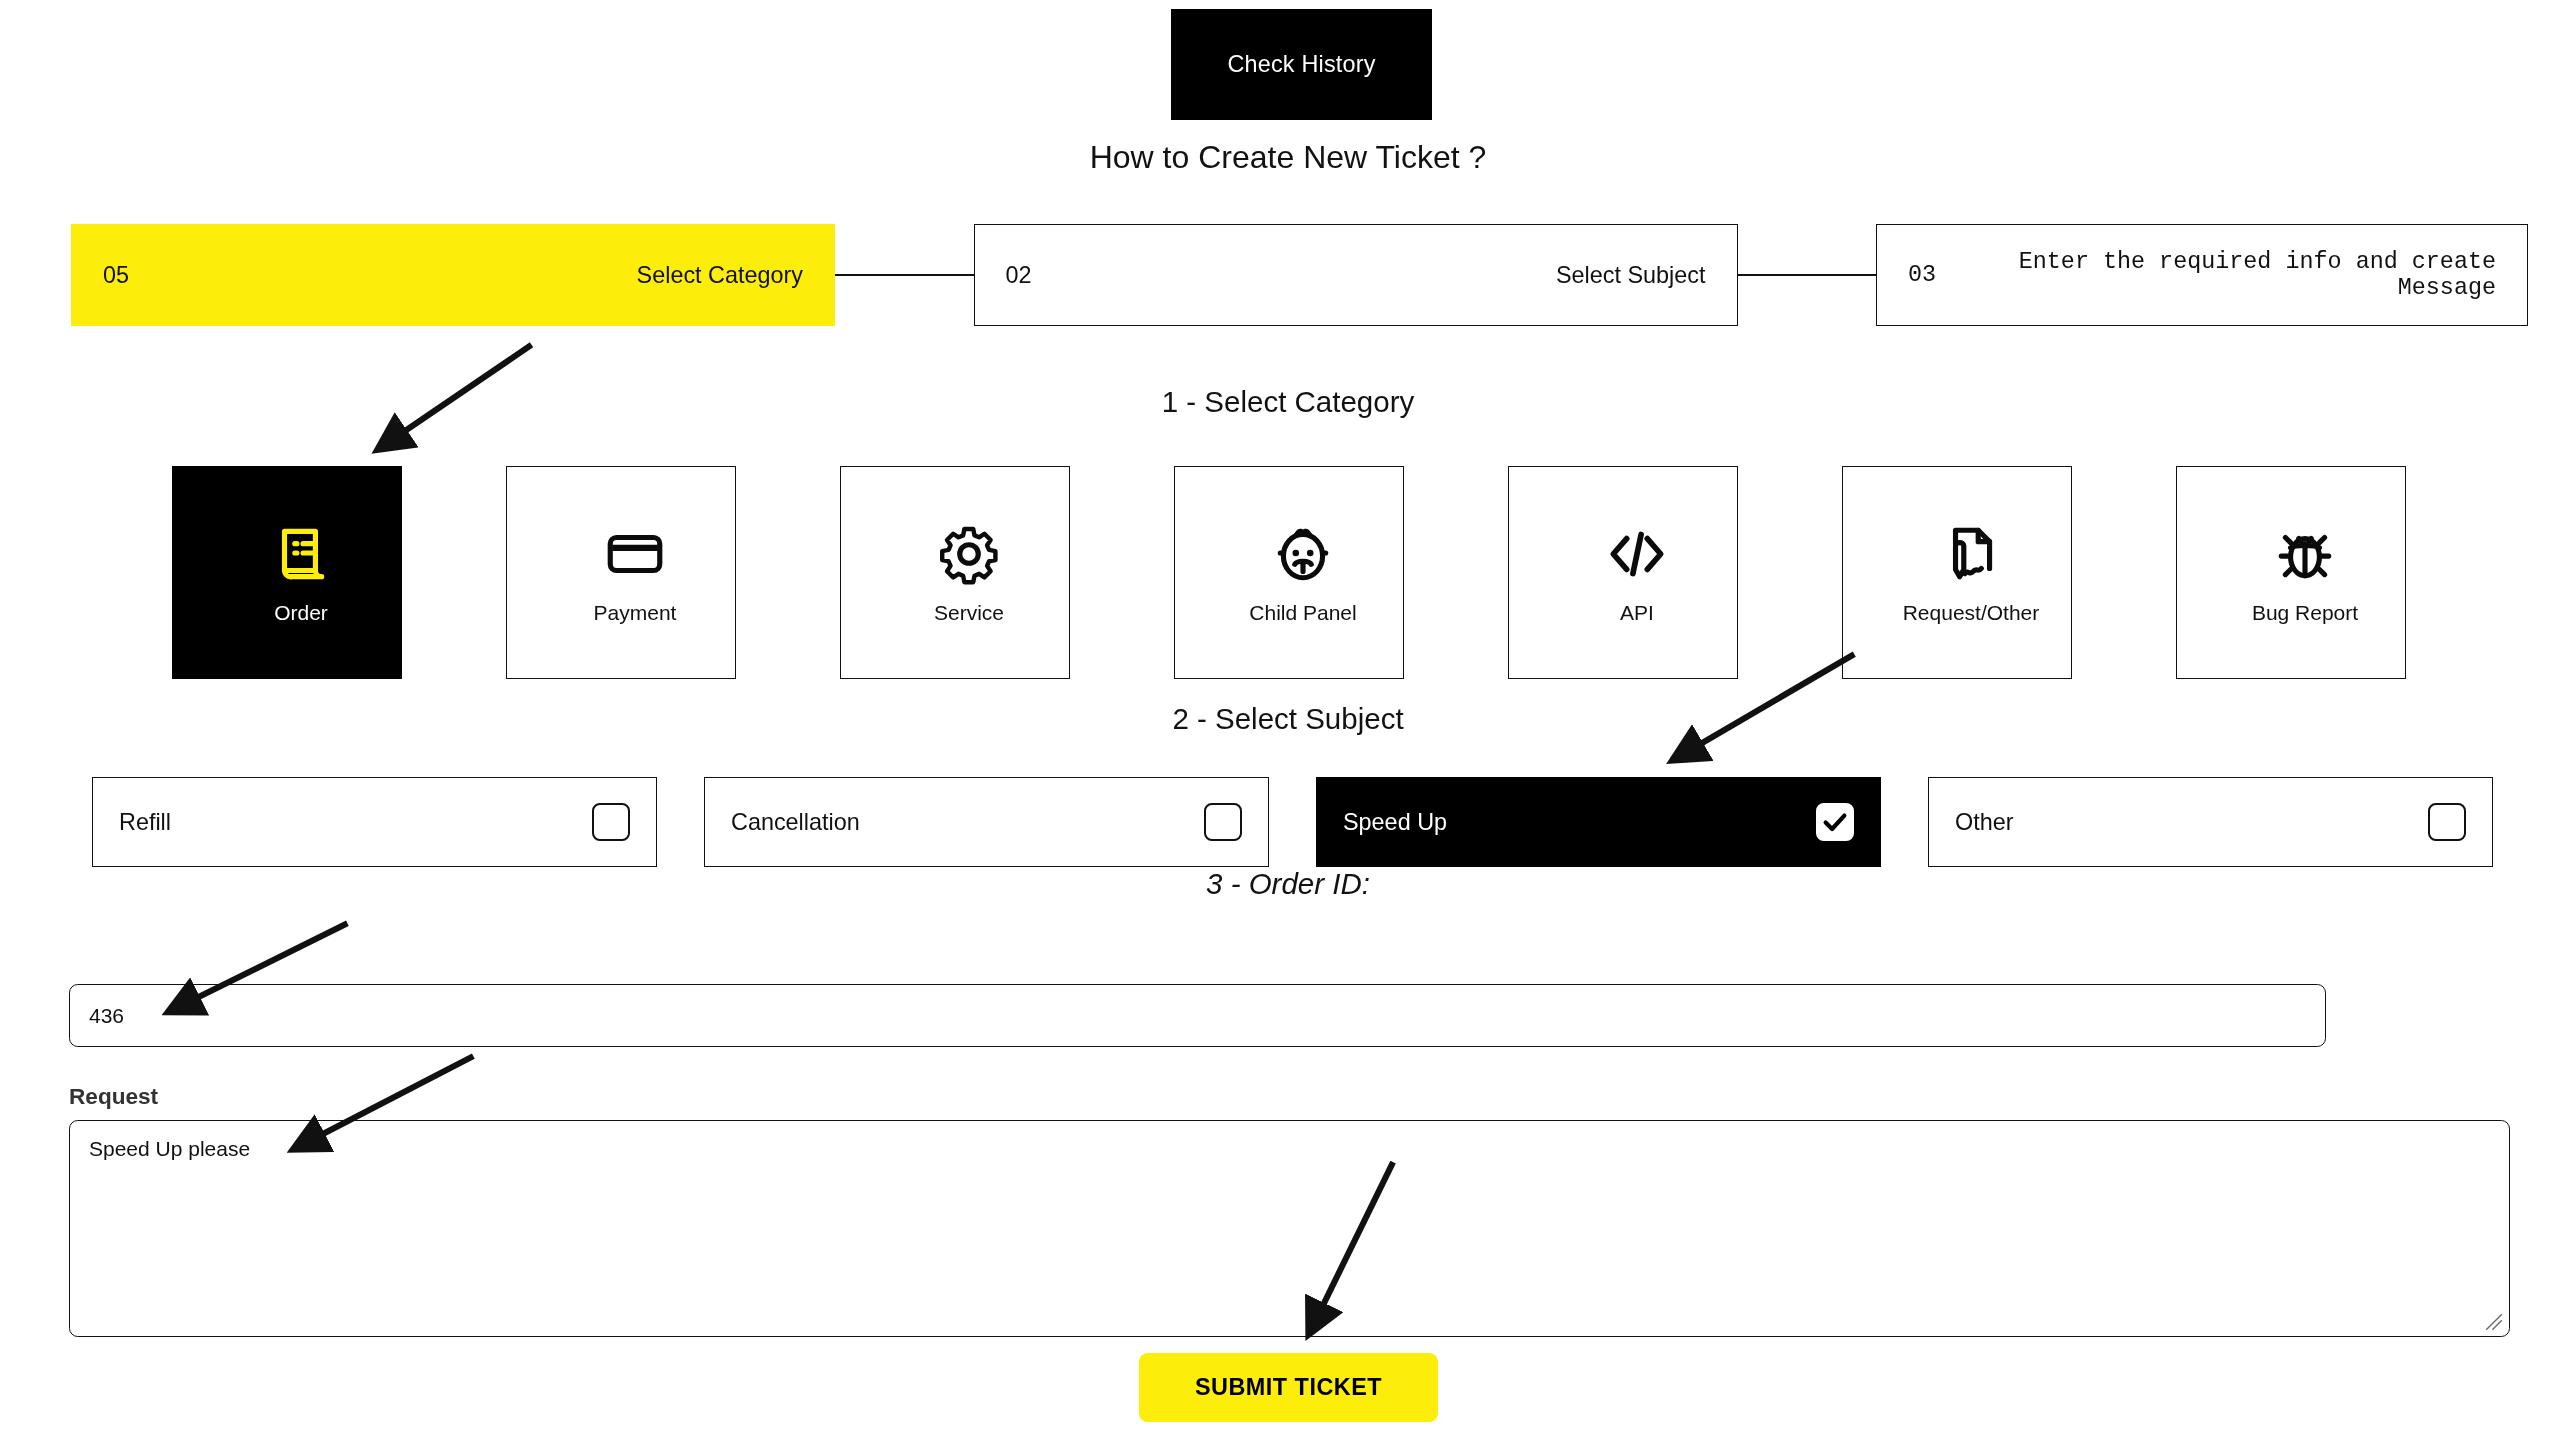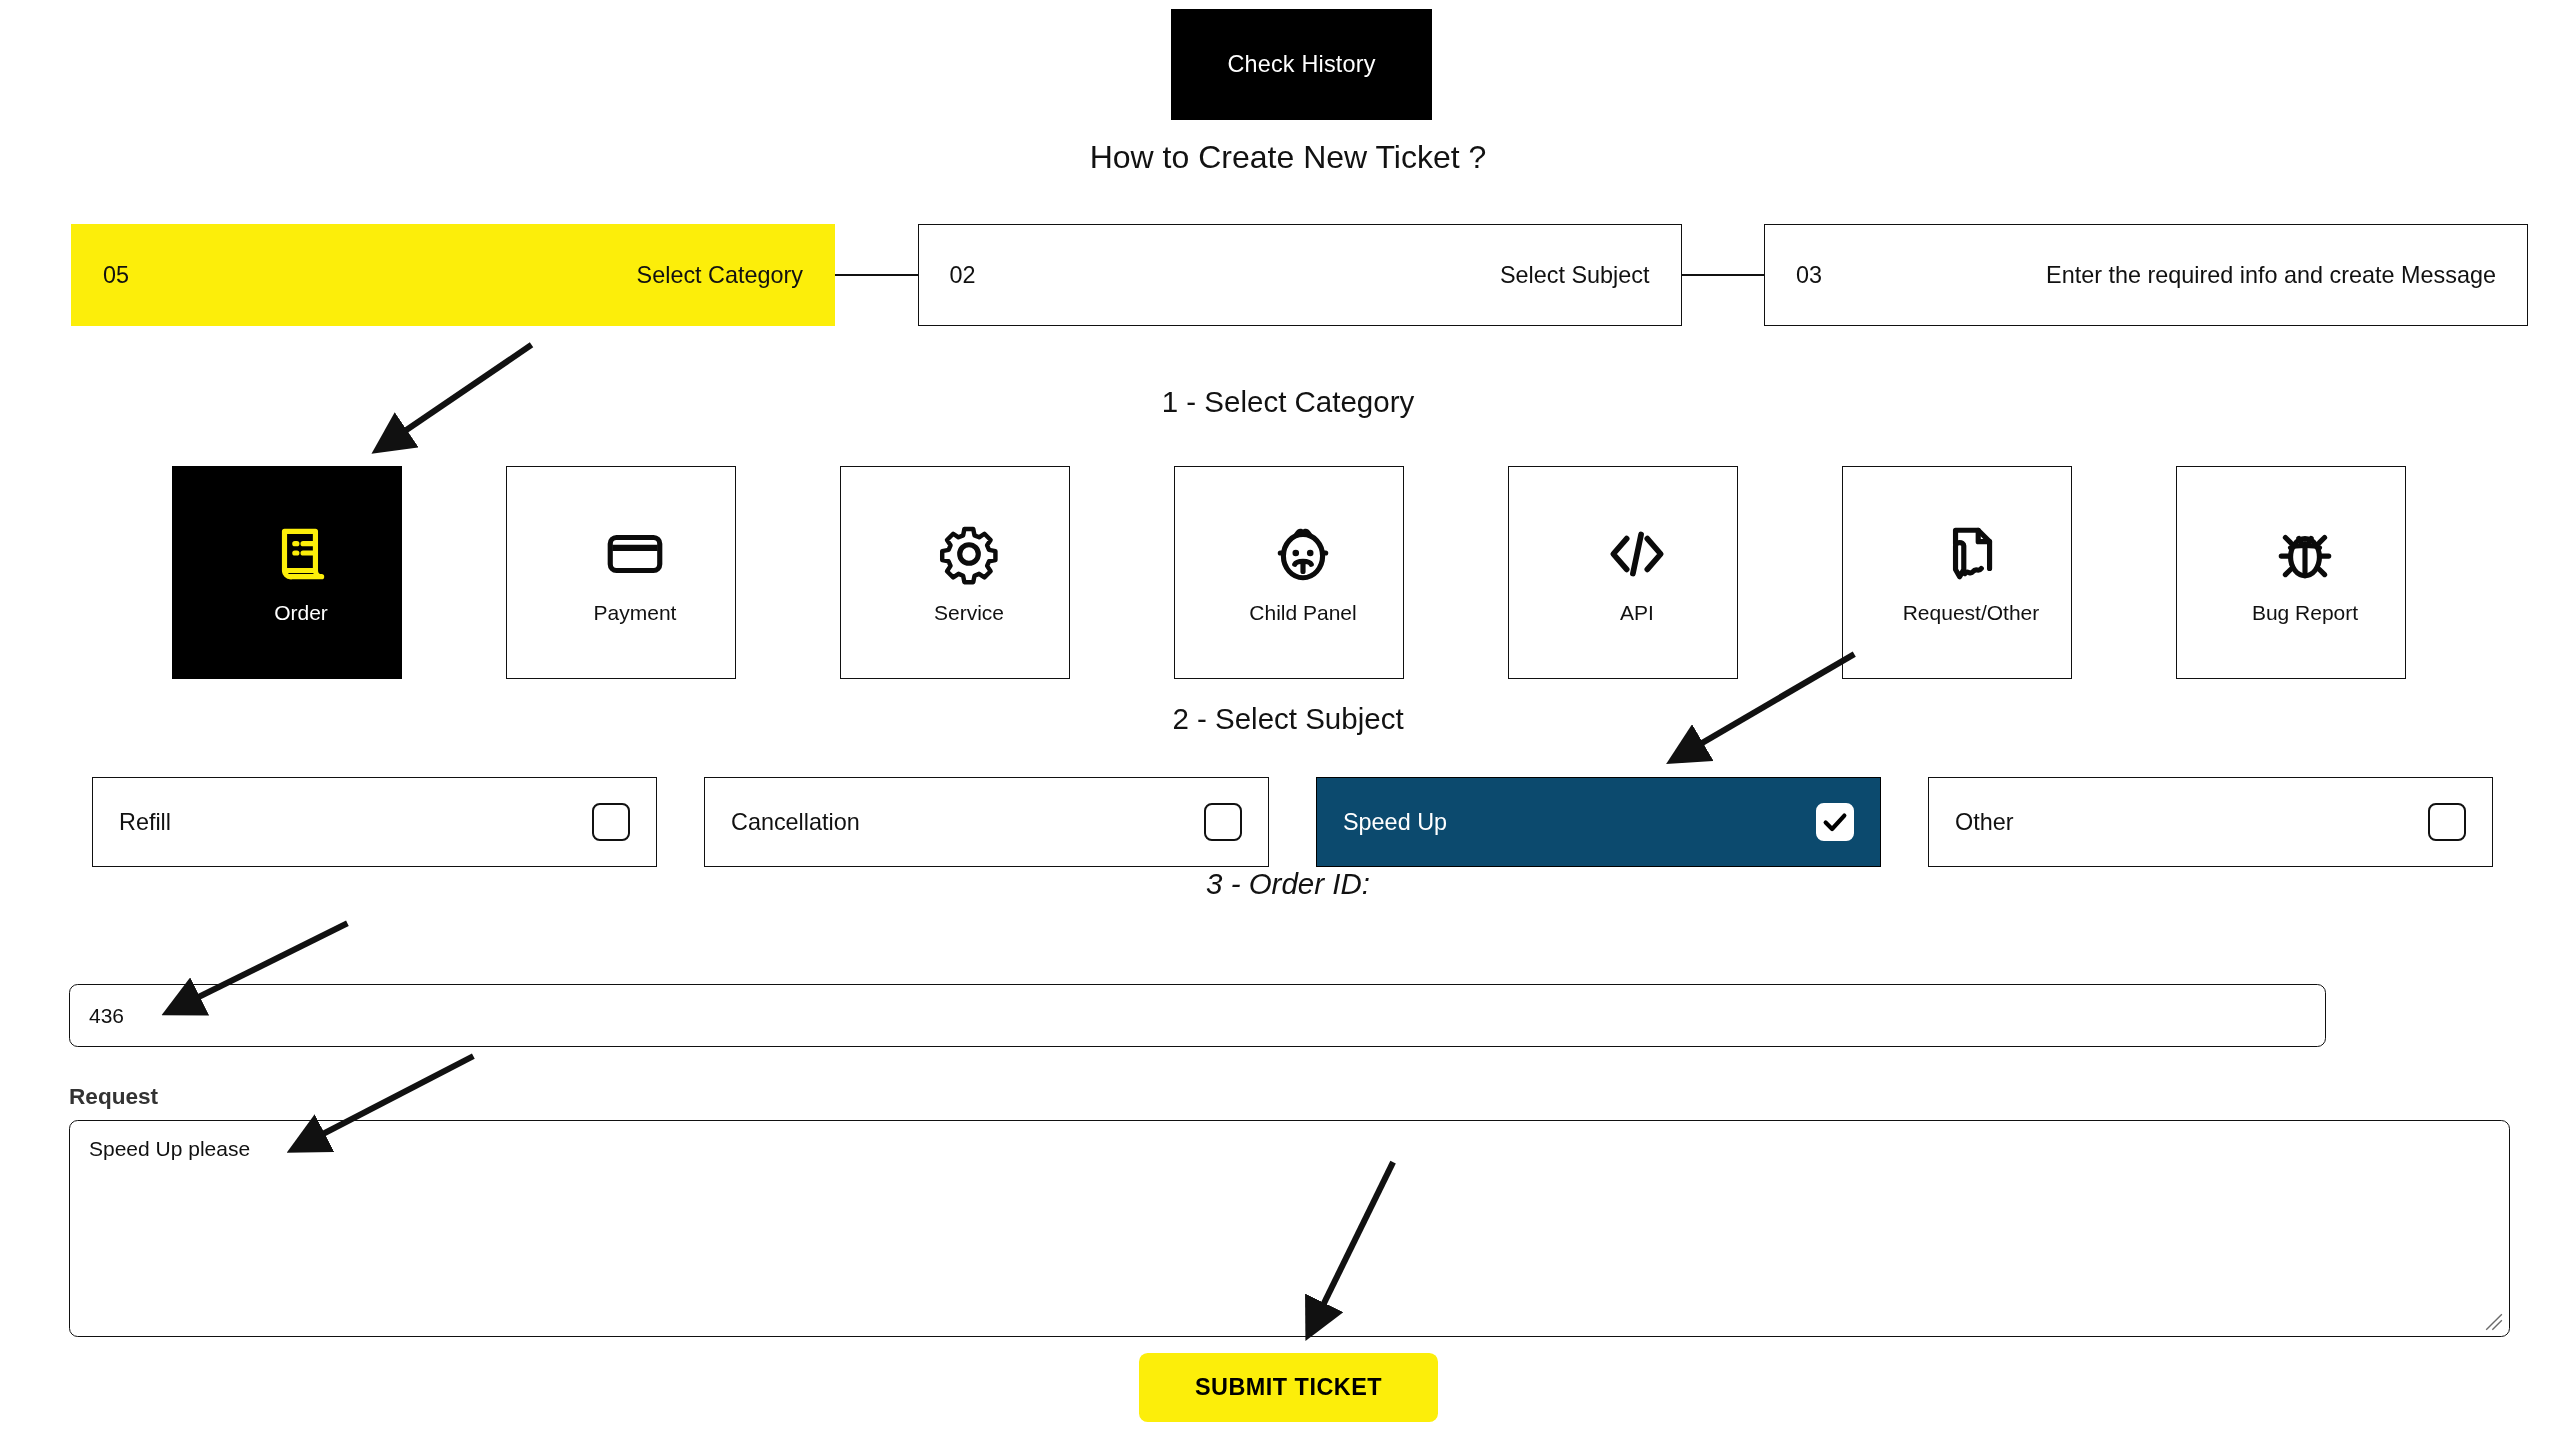--- a/index.html
+++ b/index.html
@@ -36,21 +36,21 @@
   .step {
     height: 102px; display: flex; align-items: center;
     padding: 0 31px; font-size: 23.4px; color: #111;
   }
   .step .num { flex: 0 0 auto; }
   .step .lbl { flex: 1 1 auto; text-align: right; }
   .step.active { background: #FCEE0A; border: 1.7px solid #FCEE0A; }
   .step.idle { background: #fff; border: 1.7px solid #111; }
   .step-1 { width: 764px; }
   .step-2 { width: 764px; }
-  .step-3 { width: 764px; }
+  .step-3 { width: 652px; font-family: Liberation Mono, monospace; }
   .step-connector { flex: 1 1 auto; height: 2.6px; background: #111; }
 
   
   .section-heading {
     position: absolute; width: 2576px; text-align: center;
     font-size: 29.5px; color: #121212; font-weight: 400;
   }
   #h-cat { top: 385px; }
   #h-sub { top: 702px; }
   #h-oid { top: 867px; font-style: italic; }
@@ -80,21 +80,21 @@
     position: absolute; left: 92px; top: 777px;
     width: 2401px; height: 90px;
     display: flex; justify-content: space-between;
   }
   .sub-item {
     width: 565px; height: 90px;
     border: 1.7px solid #111; background: #fff;
     display: flex; align-items: center;
     padding: 0 26px; justify-content: space-between;
   }
-  .sub-item.selected { background: #0c4a6e; border-color: #000; }
+  .sub-item.selected { background: #000000; border-color: #000; }
   .sub-label { font-size: 23.4px; color: #111; }
   .sub-item.selected .sub-label { color: #fff; }
   .cbox {
     width: 38px; height: 38px; border: 2.6px solid #111;
     border-radius: 7.8px; background: #fff;
     display: flex; align-items: center; justify-content: center;
   }
   .sub-item.selected .cbox { border-color: #fff; background: #fff; }
   .cbox .tick { display: none; }
   .sub-item.selected .cbox .tick { display: block; }

